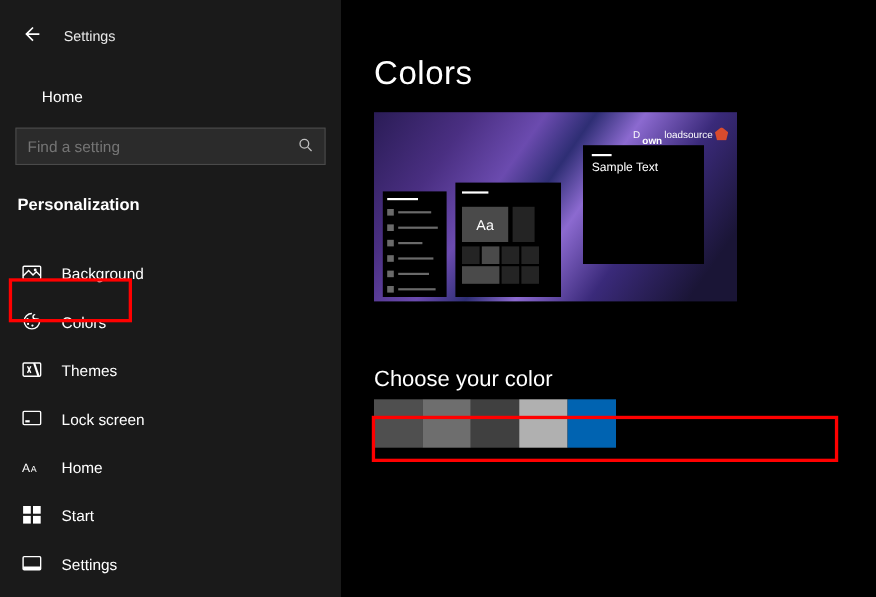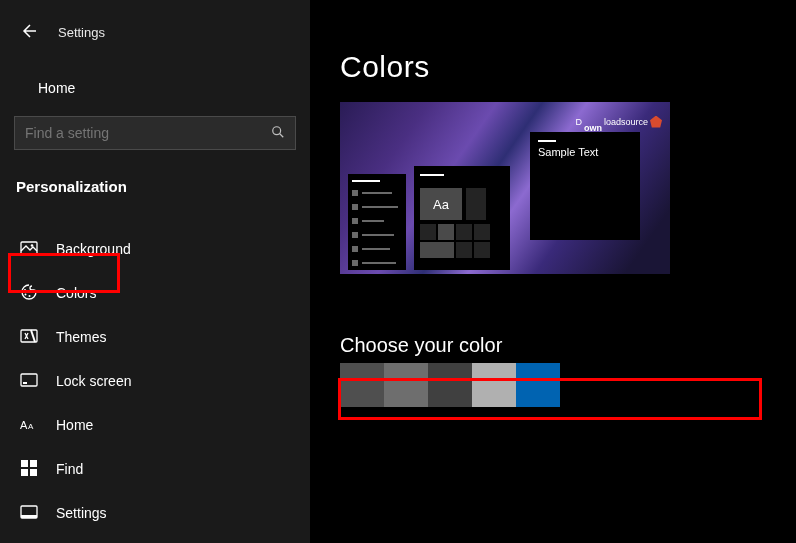--- a/index.html
+++ b/index.html
@@ -283,21 +283,21 @@
         </svg>
       <span class="lbl">Home</span>
     </div>
     <div class="nav-item">
       <svg viewBox="0 0 18 18" fill="#fff">
           <rect x="1" y="1" width="7" height="7"></rect>
           <rect x="10" y="1" width="7" height="7"></rect>
           <rect x="1" y="10" width="7" height="7"></rect>
           <rect x="10" y="10" width="7" height="7"></rect>
         </svg>
-      <span class="lbl">Find</span>
+      <span class="lbl">Start</span>
     </div>
     <div class="nav-item">
       <svg viewBox="0 0 18 18" stroke="#fff" stroke-width="1.3" fill="none">
           <rect x="1" y="3" width="16" height="12" rx="1"></rect>
           <rect x="1" y="12" width="16" height="3" fill="#fff" stroke="none"></rect>
         </svg>
       <span class="lbl">Settings</span>
     </div>
   </div>
 </div>

